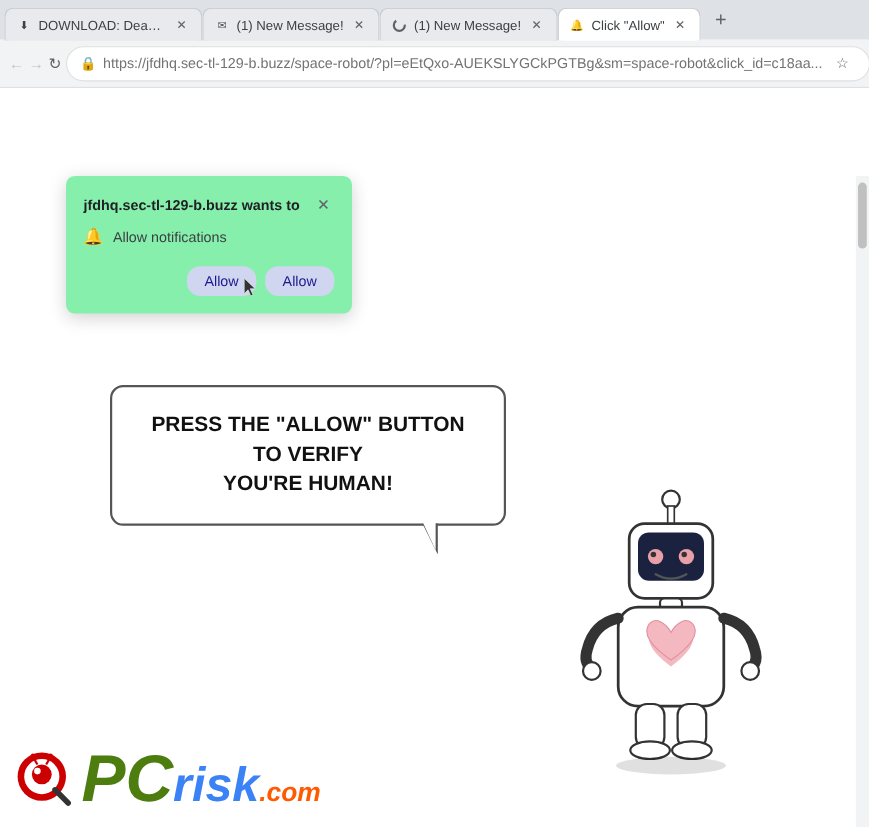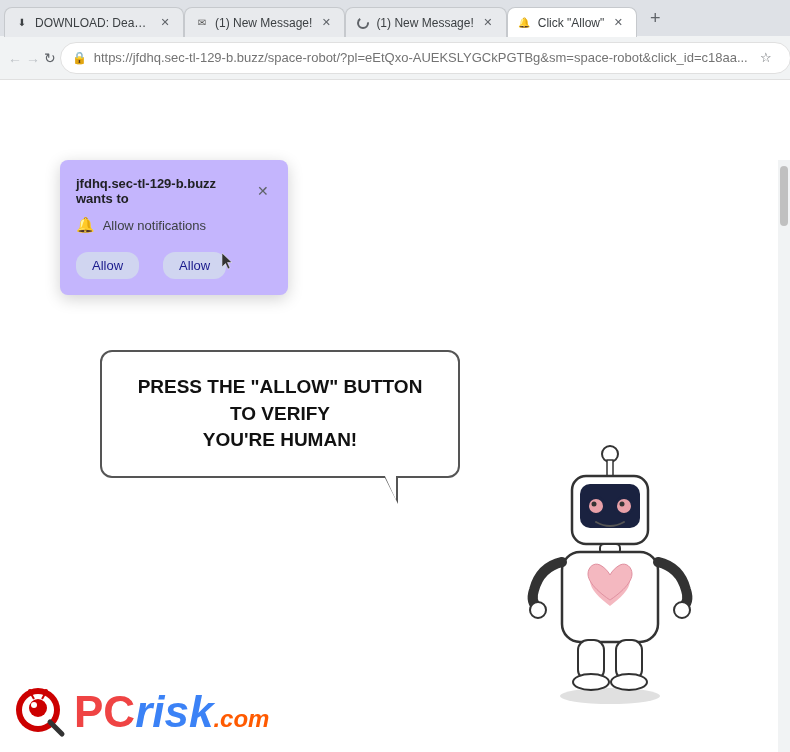--- a/index.html
+++ b/index.html
@@ -134,25 +134,25 @@
       width: 24px; height: 24px;
       display: flex; align-items: center; justify-content: center;
       border-radius: 50%; cursor: pointer; color: #5f6368; font-size: 13px;
     }
 
     
     .notification-popup {
       position: absolute;
       top: 80px;
       left: 60px;
-      background: #c4b5fd;
+      background: #86efac;
       border-radius: 8px;
       box-shadow: 0 4px 16px rgba(0,0,0,0.18);
       padding: 16px;
-      width: 228px;
+      width: 260px;
       z-index: 100;
     }
     .popup-header {
       display: flex;
       align-items: center;
       justify-content: space-between;
       margin-bottom: 10px;
     }
     .popup-site {
       font-size: 13px;
@@ -167,21 +167,22 @@
     .popup-permission {
       display: flex;
       align-items: center;
       gap: 8px;
       font-size: 13px;
       color: #3c4043;
       margin-bottom: 14px;
     }
     .popup-actions {
       display: flex;
-      gap: 24px;
+      gap: 8px;
+      justify-content: flex-end;
       margin-top: 18px;
     }
     .btn-allow {
       background: #d0d5f0;
       color: #1a1a8c;
       border: none;
       border-radius: 12px;
       padding: 6px 16px;
       font-size: 13px;
       cursor: pointer;
@@ -434,21 +435,21 @@
         <circle cx="28" cy="26" r="9" fill="#cc0000"></circle>
         <circle cx="24" cy="23" r="3" fill="white"></circle>
         <line x1="40" y1="40" x2="52" y2="52" stroke="#333" stroke-width="5" stroke-linecap="round"></line>
 
         <line x1="24" y1="17" x2="20" y2="10" stroke="#cc0000" stroke-width="2"></line>
         <line x1="32" y1="17" x2="36" y2="10" stroke="#cc0000" stroke-width="2"></line>
         <circle cx="20" cy="9" r="2" fill="#cc0000"></circle>
         <circle cx="36" cy="9" r="2" fill="#cc0000"></circle>
       </svg>
       <div>
-        <span style="font-size:44px;font-weight:900;color:#ef4444;font-family:Arial Black,Arial,sans-serif;">PC</span><span style="font-size:44px;font-weight:900;font-style:italic;color:#3b82f6;font-family:Arial Black,Arial,sans-serif;">risk</span><span style="font-size:24px;font-weight:900;font-style:italic;color:#ff5a00;font-family:Arial Black,Arial,sans-serif;">.com</span>
+        <span style="font-size:60px;font-weight:900;font-style:italic;color:#4d7c0f;font-family:Arial Black,Arial,sans-serif;">PC</span><span style="font-size:44px;font-weight:900;font-style:italic;color:#3b82f6;font-family:Arial Black,Arial,sans-serif;">risk</span><span style="font-size:24px;font-weight:900;font-style:italic;color:#ff5a00;font-family:Arial Black,Arial,sans-serif;">.com</span>
       </div>
     </div>
 
     <div class="scrollbar">
       <div class="scrollbar-thumb"></div>
     </div>
 
   </div>
 </div>
 

